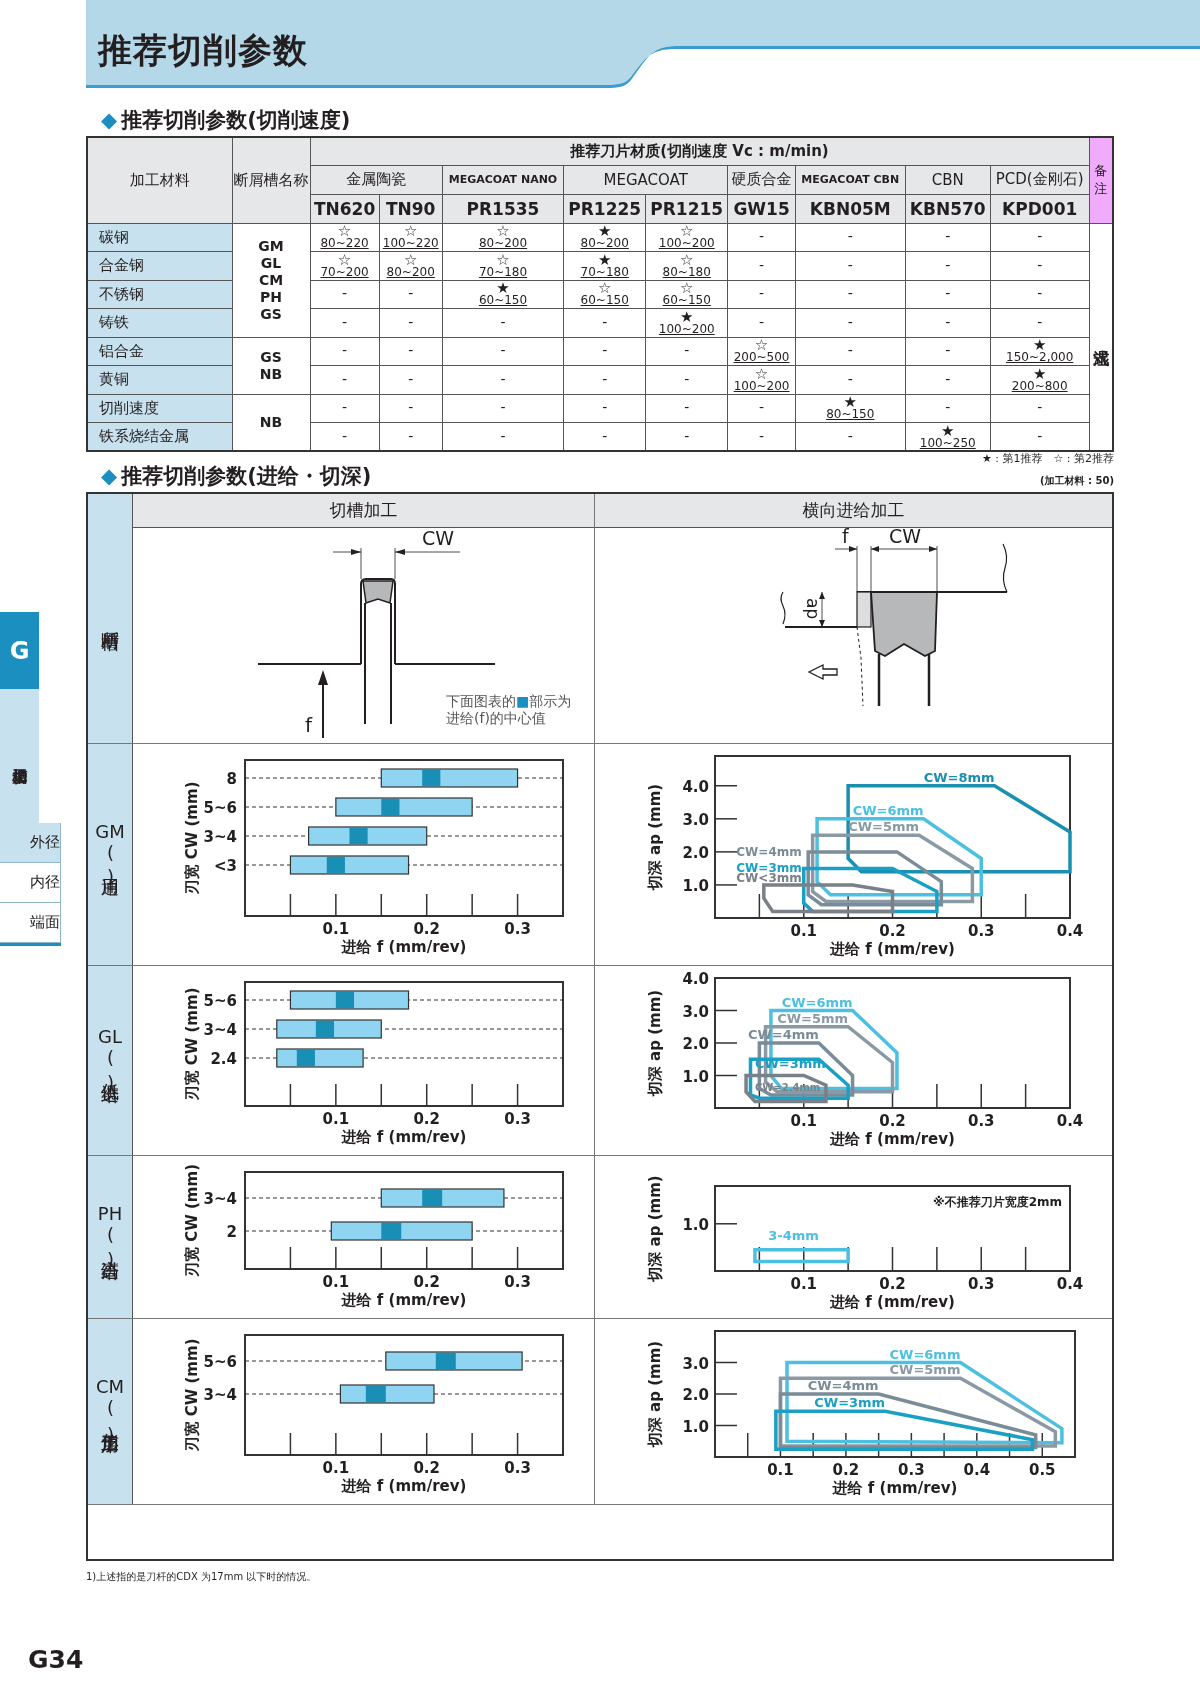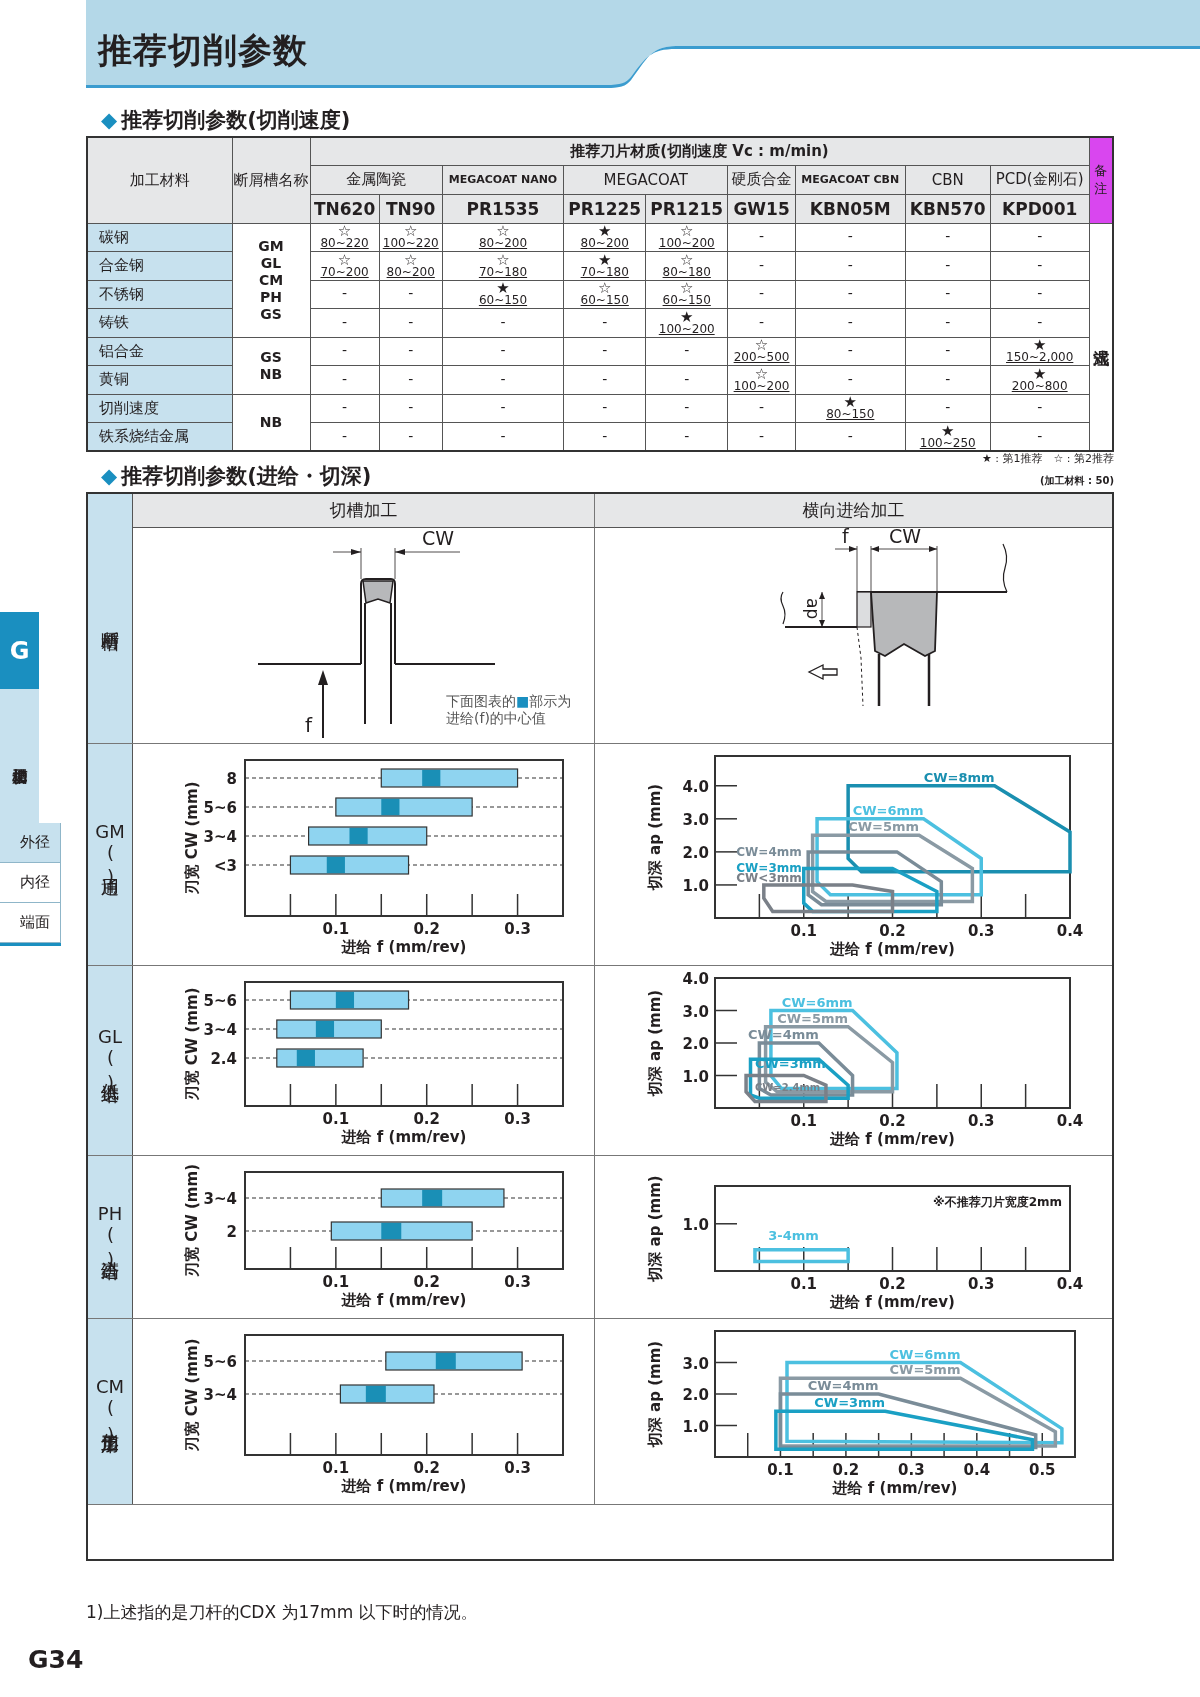--- a/index.html
+++ b/index.html
@@ -34,45 +34,45 @@
   .grid .cell.left { left: 45px; width: 462px; border-right: 1px solid #777; }
   .grid .cell.right { left: 507px; right: 0; }
   .colhead { position: absolute; top: 0; height: 34px; background: #e6e7e8; display: flex; align-items: center; justify-content: center; font-size: 17px; border-bottom: 1px solid #555; }
   .chart-svg { position: absolute; left: 0; top: 0; }
   .chart-svg text { font-family: "DejaVu Sans", sans-serif; }
 
   
   .tab-g { position: absolute; left: 0; top: 612px; width: 39px; height: 77px; background: #1a8fc0; color: #fff; font-weight: bold; font-size: 24px; display: flex; align-items: center; justify-content: center; }
   .tab-cut { position: absolute; left: 0; top: 689px; width: 39px; height: 135px; background: #c7e1ee; display: flex; align-items: center; justify-content: center; font-size: 15px; font-weight: bold; writing-mode: vertical-rl; text-orientation: upright; letter-spacing: 0px; }
   .side-list { position: absolute; left: 0; top: 823px; width: 61px; }
-  .side-item { height: 40px; border-bottom: 1px solid #8fb6c9; display: flex; align-items: center; justify-content: flex-end; padding-right: 10px; font-size: 15px; background: #fff; border-right: 1px solid #8fb6c9; }
+  .side-item { height: 40px; border-bottom: 1px solid #8fb6c9; display: flex; align-items: center; justify-content: flex-end; font-size: 15px; background: #fff; border-right: 1px solid #8fb6c9; }
   .side-item.active { background: #c7e1ee; }
   .side-list .end { height: 3px; background: #1a8fc0; }
 
-  .footnotes { position: absolute; left: 86px; top: 1568px; font-size: 17px; line-height: 17px; margin-top: 36px; }
+  .footnotes { position: absolute; left: 86px; top: 1568px; font-size: 10px; line-height: 17px; }
   .page-num { position: absolute; left: 28px; top: 1645px; font-size: 25px; font-weight: bold; }
 </style>
 </head>
 <body>
 
 <svg class="header-band" width="1114" height="90" viewBox="0 0 1114 90">
   <path d="M0,0 H1114 V46 H590 C565,46 560,60 545,80 C540,86 535,88 520,88 H0 Z" fill="#b4d8e8"></path>
   <path d="M0,85 H520 C535,85 540,83 545,77 C560,57 565,49 590,49 H1114 V46 H590 C565,46 560,60 545,80 C540,86 535,88 520,88 H0 Z" fill="#3b9ccf"></path>
 </svg>
 <div class="page-title">推荐切削参数</div>
 
 <div class="section-title" style="top:106px;"><span class="dia">◆</span><span>推荐切削参数(切削速度)</span></div>
 
 <table class="speed" id="speedTable">
     <tbody>
       <tr style="height:28px">
         <th rowspan="3" style="width:145px;font-size:15px">加工材料</th>
         <th rowspan="3" style="width:78px;font-size:15px;line-height:15px">断屑槽名称</th>
         <th colspan="9" style="font-size:15px;font-weight:bold">推荐刀片材质(切削速度 Vc : m/min)</th>
-        <th rowspan="3" class="note-col" style="background:#d946ef">备注</th>
+        <th rowspan="3" class="note-col" style="background:#f0abfc">备注</th>
       </tr>
       <tr style="height:29px">
         <th colspan="2" class="" style="font-size:15px">金属陶瓷</th>
         <th colspan="1" class="small" style="">MEGACOAT NANO</th>
         <th colspan="2" class="" style="font-size:15px">MEGACOAT</th>
         <th colspan="1" class="" style="font-size:15px">硬质合金</th>
         <th colspan="1" class="small" style="">MEGACOAT CBN</th>
         <th colspan="1" class="" style="font-size:15px">CBN</th>
         <th colspan="1" class="" style="font-size:15px">PCD(金刚石)</th>
       </tr>

